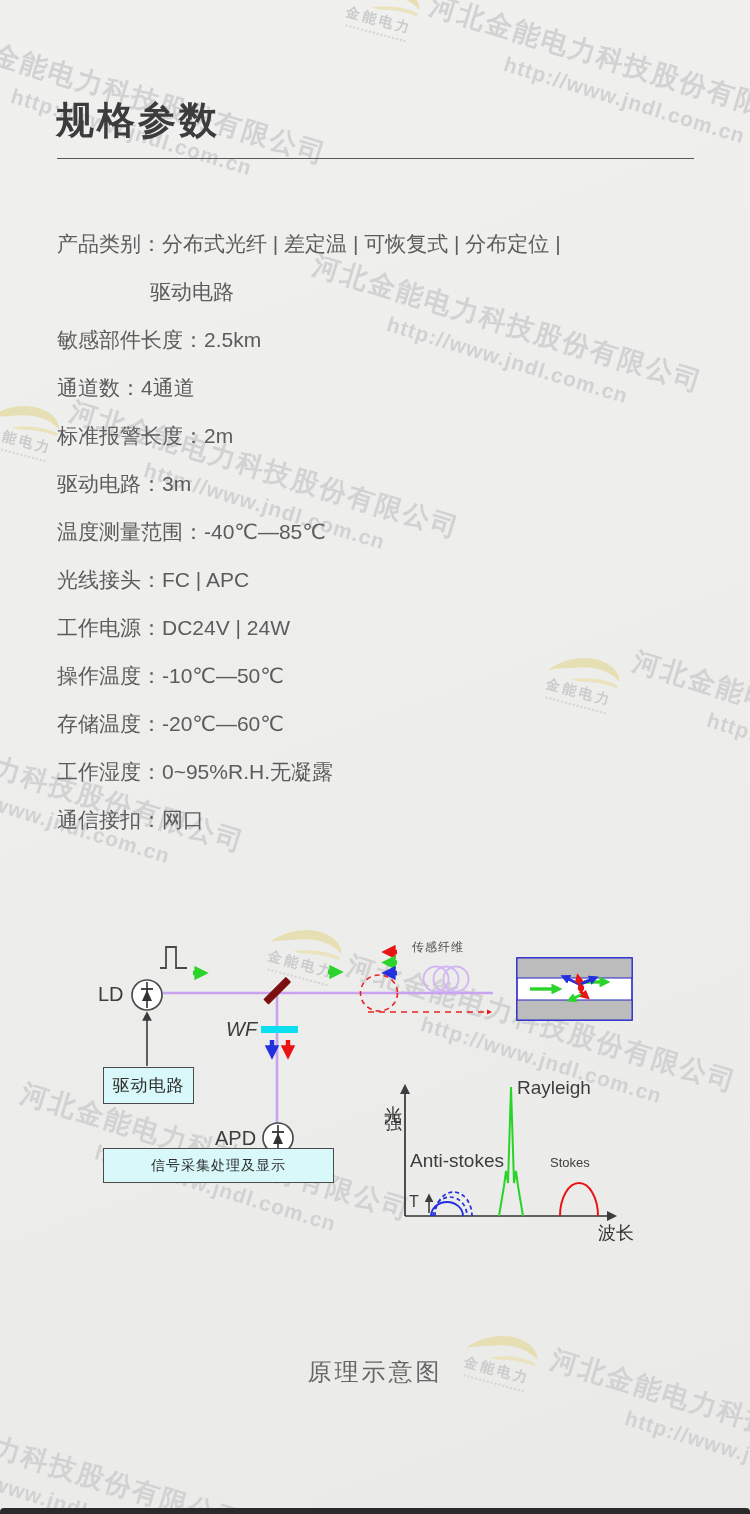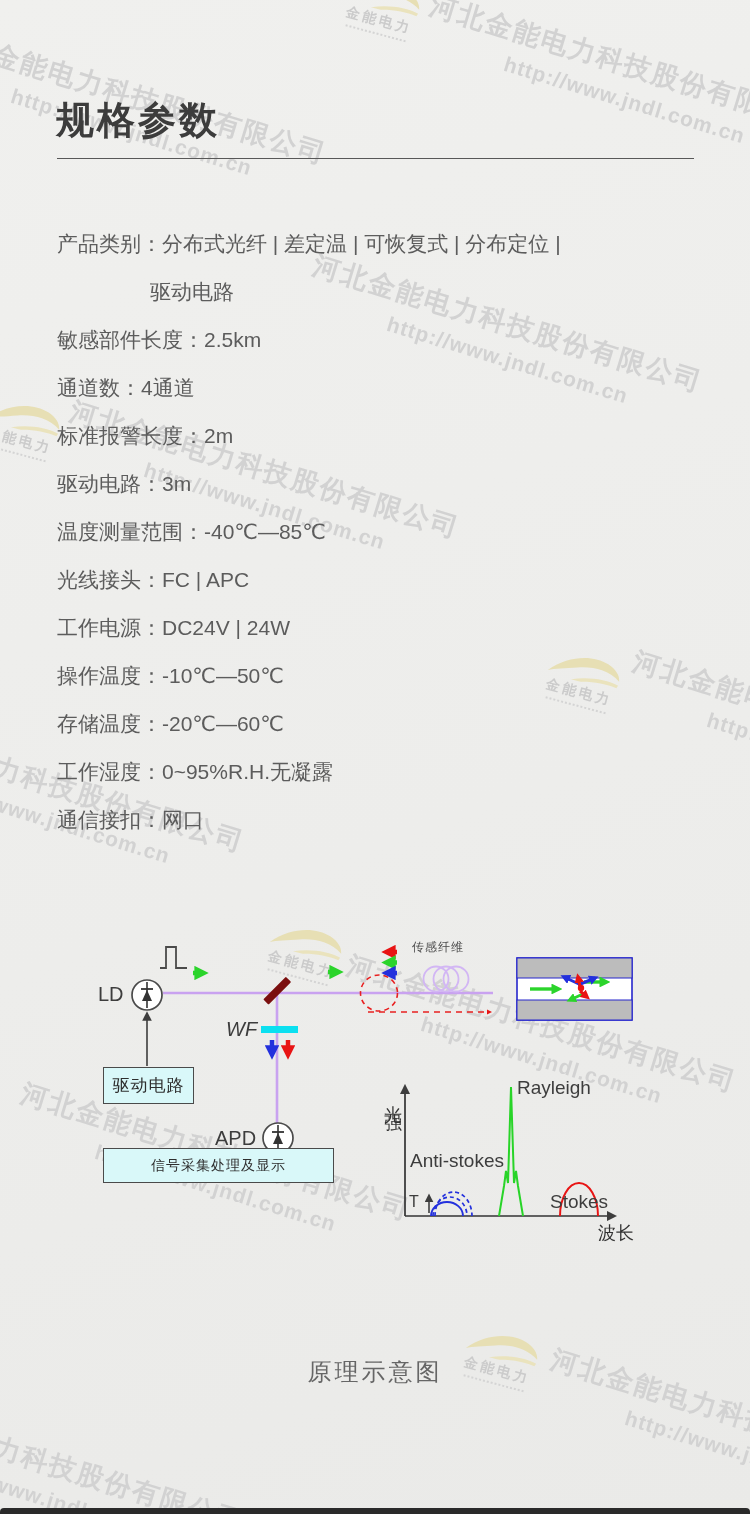--- a/index.html
+++ b/index.html
@@ -36,21 +36,21 @@
   .diagram-svg { position:absolute; left:0; top:915px; }
   .dlabel { position:absolute; color:#3d3d3d; white-space:nowrap; }
   .lbl-ld  { left:98px;  top:983px;  font-size:20px; }
   .lbl-wf  { left:226px; top:1018px; font-size:20px;font-style:italic; }
   .lbl-apd { left:215px; top:1127px; font-size:20px; }
   .lbl-fiber { left:412px; top:939px; font-size:12px; color:#4a4a4a; letter-spacing:1px; }
   .lbl-intensity { left:381px; top:1091px; font-size:18px; color:#333; writing-mode:vertical-rl; letter-spacing:9px; }
   .lbl-wavelength { left:598px; top:1221px; font-size:18px; color:#333; }
   .lbl-rayleigh { left:517px; top:1077px; font-size:19px; }
   .lbl-antistokes { left:410px; top:1150px; font-size:19px; }
-  .lbl-stokes { left:550px; top:1155px; font-size:19px;margin-top:36px; }
+  .lbl-stokes { left:550px; top:1155px; font-size:13px; }
   .lbl-t { left:409px; top:1193px; font-size:16px; }
   .dbox {
     position:absolute; background:#d9f8f9; border:1px solid #4a4a4a;
     display:flex; align-items:center; justify-content:center; color:#2e2e2e;
   }
   .drive-box  { left:103px; top:1067px; width:89px;  height:35px; font-size:17px; letter-spacing:1px; }
   .signal-box { left:103px; top:1148px; width:229px; height:33px; font-size:14px; letter-spacing:1px; }
   .caption { position:absolute; left:0; top:1356px; width:750px; text-align:center;
              font-size:24px; color:#666; letter-spacing:3px; }
   .bottom-bar { position:absolute; left:0; bottom:0; width:750px; height:6px;

